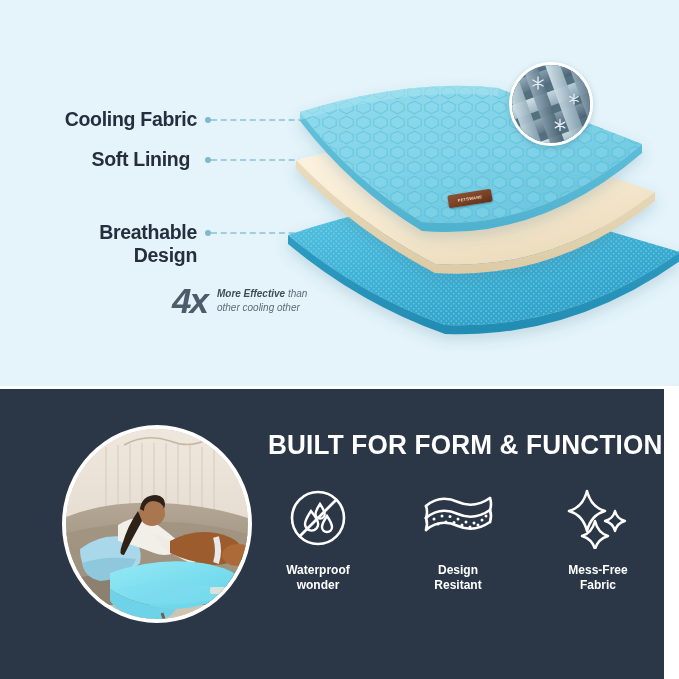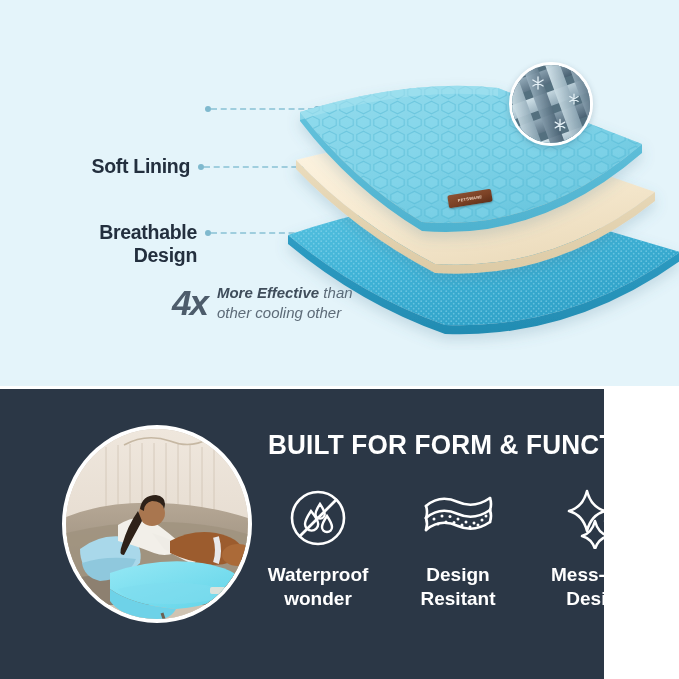--- a/index.html
+++ b/index.html
@@ -38,38 +38,38 @@
   }
   .leader .dot {
     width:6px; height:6px; border-radius:50%;
     background:#7fb9ce; flex:none;
   }
 
   #callout-cooling { left:0; top:108px; width:320px; justify-content:flex-end; }
   #callout-cooling .label { width:190px; }
   #callout-cooling .leader { width:115px; margin-left:8px; }
 
-  #callout-soft { left:0; top:155px; width:320px; justify-content:flex-start; }
+  #callout-soft { left:0; top:148px; width:320px; justify-content:space-between; }
   #callout-soft .label { width:190px; }
   #callout-soft .leader { width:115px; margin-left:8px; }
 
   #callout-breathable { left:0; top:221px; width:320px; justify-content:flex-end; }
   #callout-breathable .label { width:190px; }
   #callout-breathable .leader { width:115px; margin-left:8px; margin-bottom:22px; }
 
   
   .effectiveness {
     position:absolute; left:172px; top:283px;
     display:flex; align-items:center; gap:10px;font-style:italic;
   }
   .eff-multiplier {
     font-size:35px; font-weight:bold; color:#4d5c6b;
     letter-spacing:-2px; line-height:1;
   }
-  .eff-text { font-size:15px; color:#5d6b78; line-height:1.32; }
+  .eff-text { font-size:10px; color:#5d6b78; line-height:1.32; }
   .eff-text b { color:#3f4d5b; }
 
   
   .mat-stack { position:absolute; left:270px; top:40px; width:420px; height:310px; }
   .mat-stack svg { position:absolute; left:0; top:0; }
 
   .fabric-inset {
     position:absolute; left:239px; top:22px;
     width:84px; height:84px; border-radius:50%;
     border:3px solid #ffffff;
@@ -89,21 +89,21 @@
     overflow:hidden;
   }
   .brand-tag span {
     font-size:4px; color:#f0d8c4; font-weight:bold;
     letter-spacing:0.3px; white-space:nowrap;
   }
 
   
   .bottom-section {
     position:absolute; left:0; top:389px;
-    width:604px; height:290px;
+    width:664px; height:290px;
     background:#2b3746;
   }
 
   
   .photo-oval {
     position:absolute; left:62px; top:36px;
     width:190px; height:198px;
     border-radius:50%;
     border:4px solid #ffffff;
     overflow:hidden;
@@ -126,34 +126,35 @@
 
   .features {
     position:absolute; left:258px; top:96px;
     width:400px;
     display:flex; justify-content:space-between;
   }
   .feature { width:120px; display:flex; flex-direction:column; align-items:center; }
   .feature-icon { height:66px; display:flex; align-items:center; justify-content:center; }
   .feature-label {
     margin-top:12px;
-    color:#ffffff; font-size:19px; font-weight:bold;
+    color:#ffffff; font-size:12px; font-weight:bold;
     text-align:center; line-height:1.28; white-space:pre-line;
   }
 </style>
 </head>
 <body>
 
 <div class="page">
 
   <div class="top-section">
 
     <div class="callouts">
 
       <div class="callout" id="callout-cooling">
+        <div class="label">Cooling Fabric</div>
         <div class="leader">
           <span class="dot"></span>
           <span class="dash"></span>
           <span class="dot"></span>
         </div>
       </div>
 
       <div class="callout" id="callout-soft">
         <div class="label">Soft Lining</div>
         <div class="leader">
@@ -412,19 +413,19 @@
 
       <div class="feature">
         <div class="feature-icon">
           <svg width="66" height="62" viewBox="0 0 66 62">
             <path d="M22 4 Q 26 20 40 24 Q 26 28 22 44 Q 18 28 4 24 Q 18 20 22 4 Z" fill="none" stroke="#ffffff" stroke-width="2.6" stroke-linejoin="round"></path>
             <path d="M50 24 Q 52 32 60 34 Q 52 36 50 44 Q 48 36 40 34 Q 48 32 50 24 Z" fill="none" stroke="#ffffff" stroke-width="2.4" stroke-linejoin="round"></path>
             <path d="M30 34 Q 33 46 43 49 Q 33 52 30 62 Q 27 52 17 49 Q 27 46 30 34 Z" fill="none" stroke="#ffffff" stroke-width="2.5" stroke-linejoin="round"></path>
           </svg>
         </div>
         <div class="feature-label">Mess-Free
-Design</div>
+Fabric</div>
       </div>
 
     </div>
   </div>
 
 </div>
 
 </body></html>

